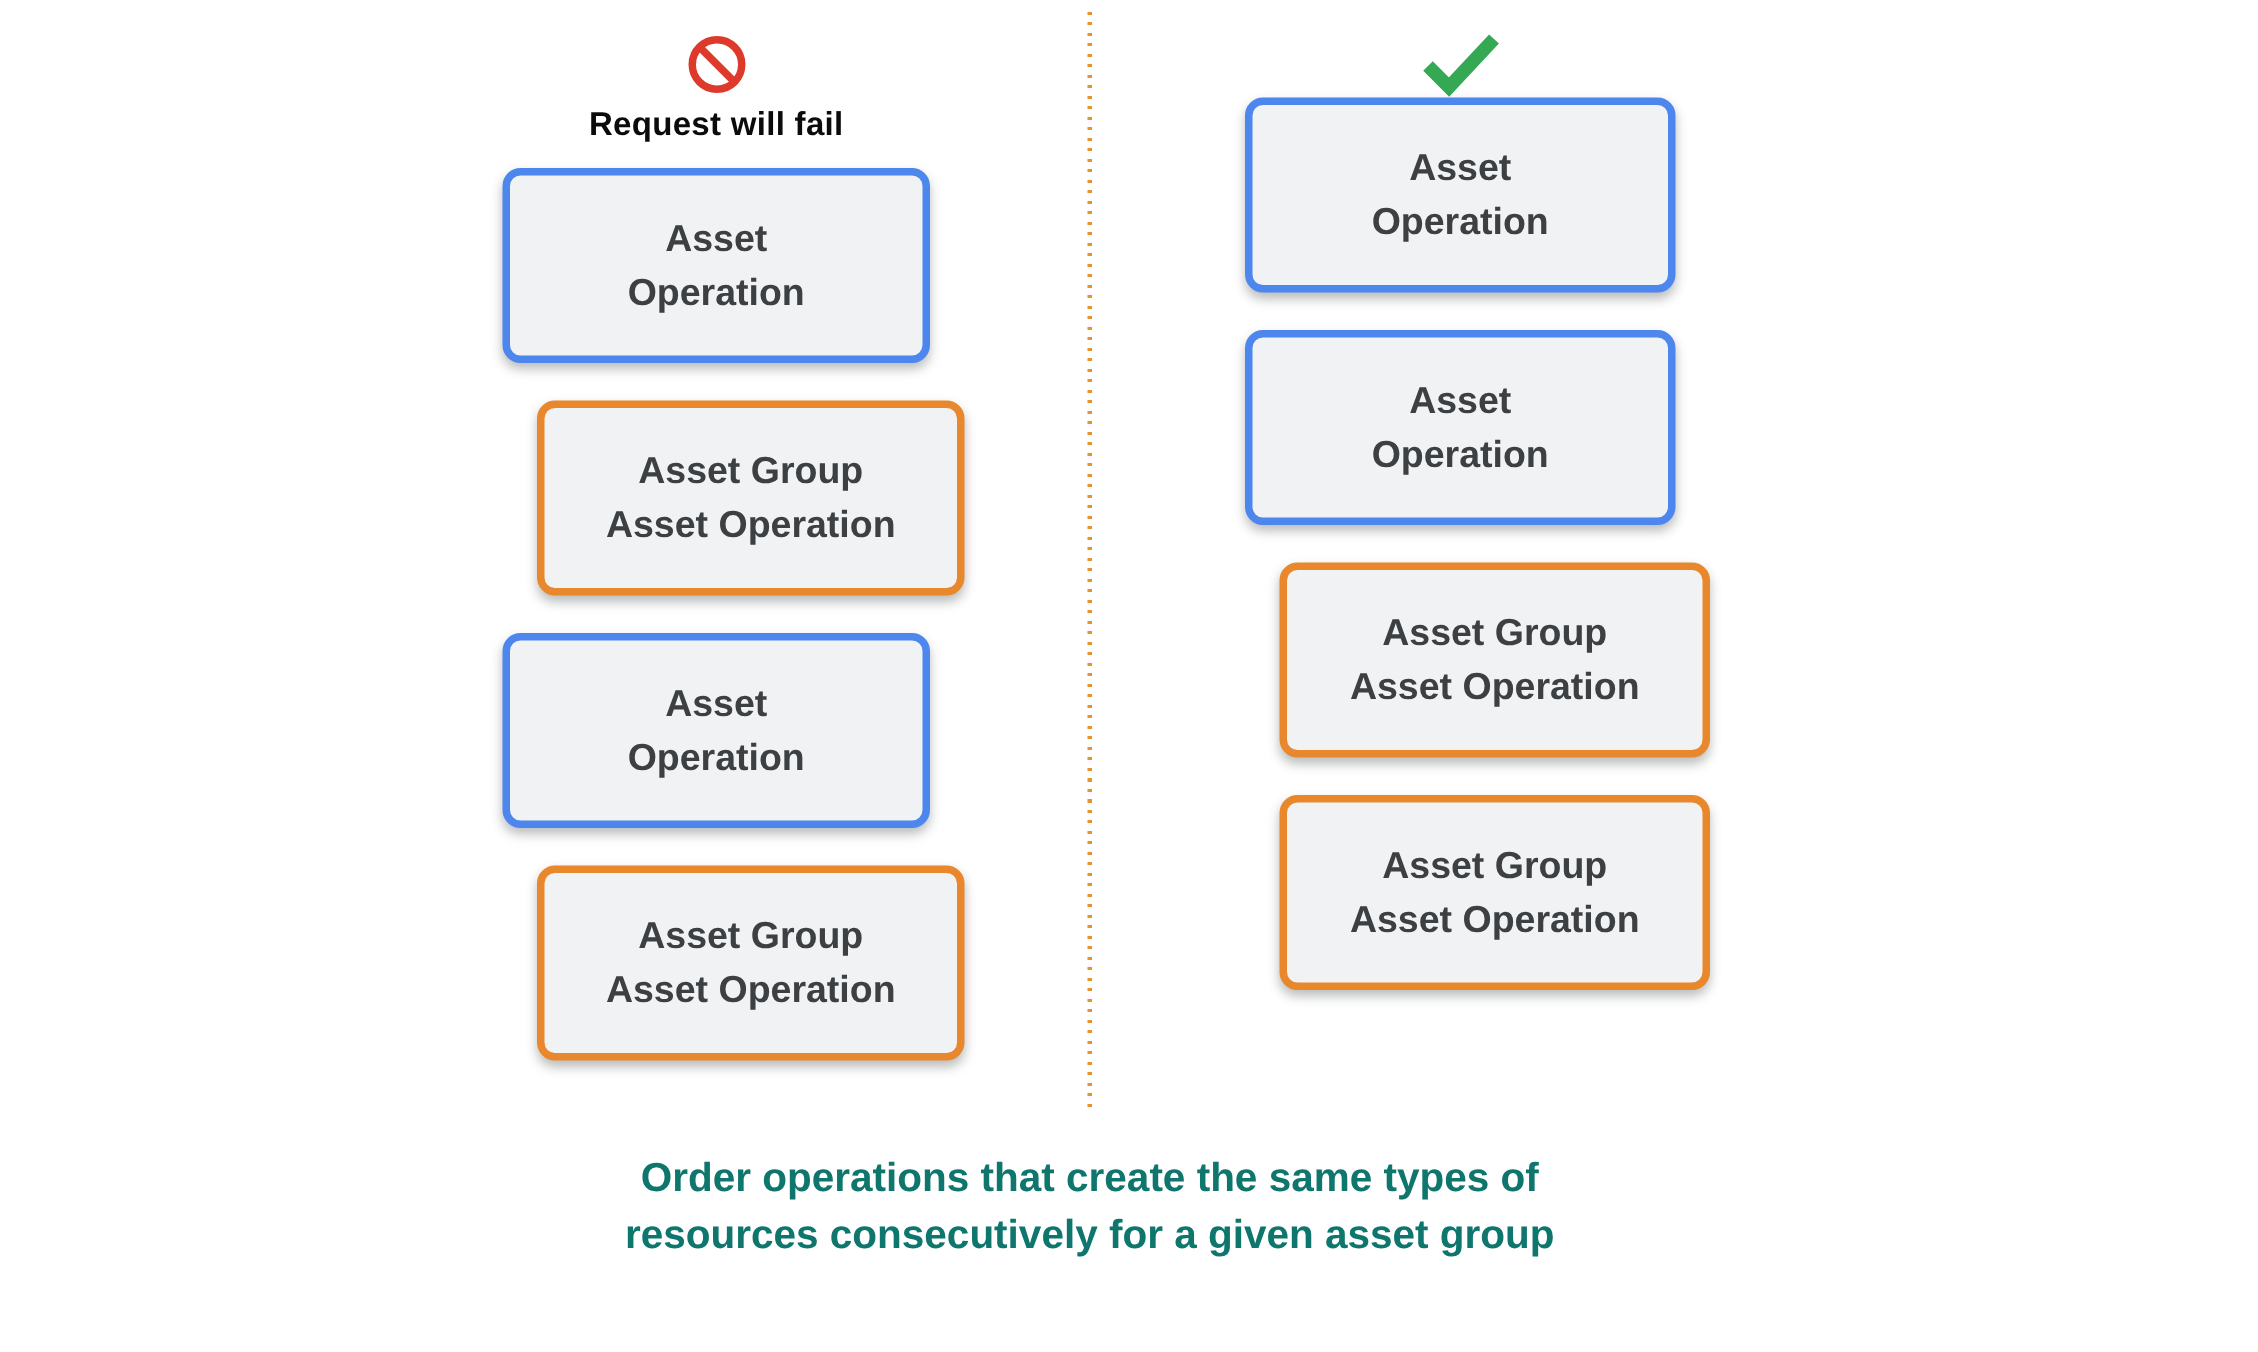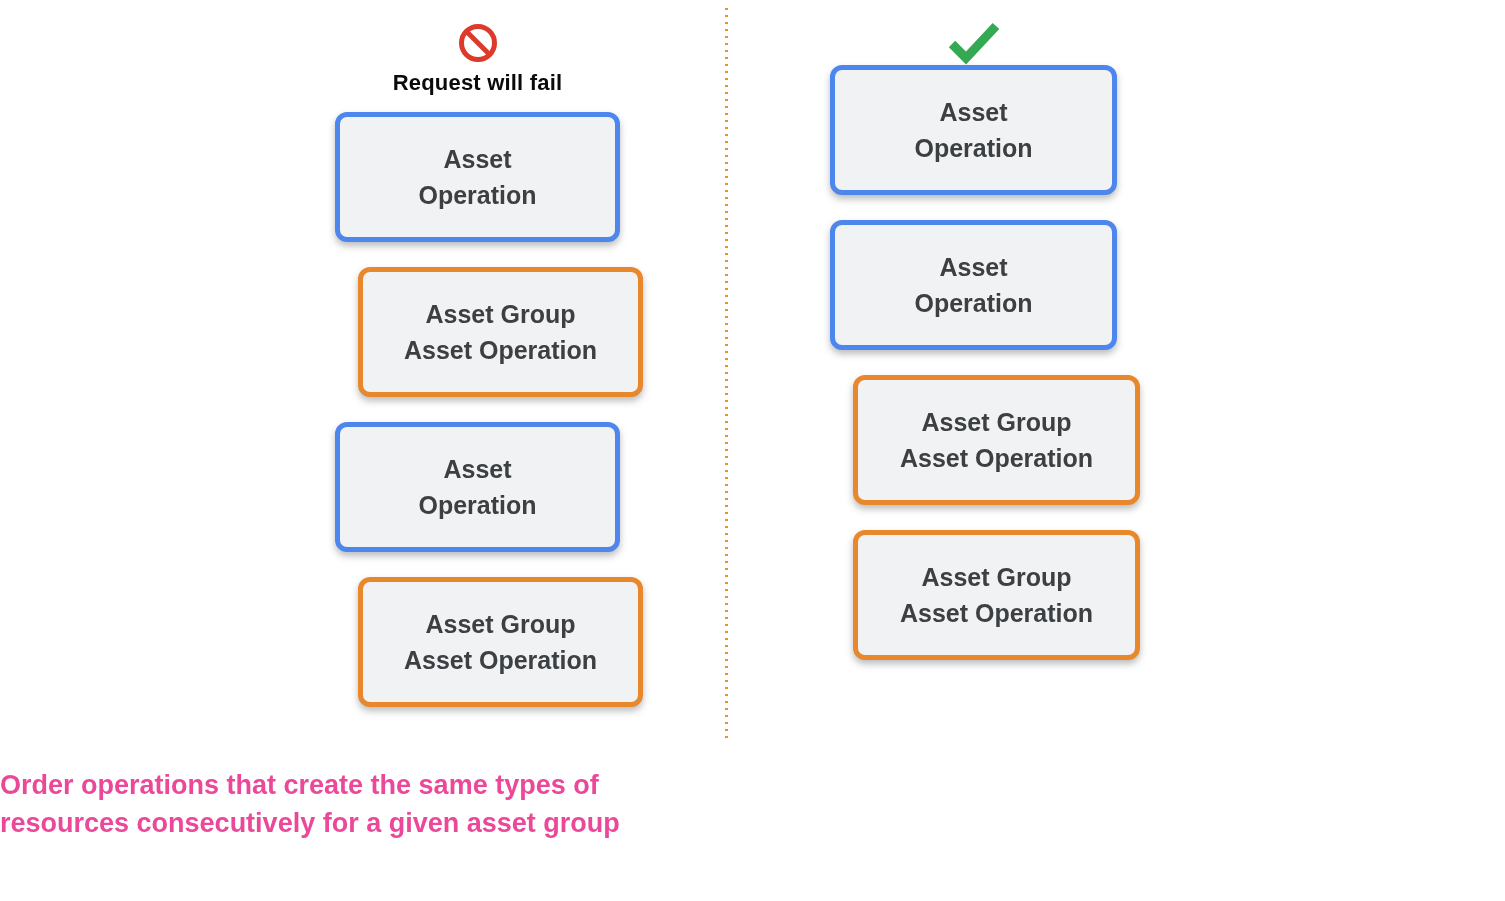--- a/index.html
+++ b/index.html
@@ -78,24 +78,25 @@
   .box.asset-operation            { border-color: var(--asset-operation-border, #4D86EC); }
   .box.asset-group-asset-operation{ border-color: var(--asset-group-border, #E8872B); margin-left: 23px; }
   .prohibition-icon circle,
   .prohibition-icon line { stroke: var(--fail-icon, #DE3A2B); }
   .checkmark-icon path   { stroke: var(--succeed-icon, #34A853); }
   .caption {
     position: absolute;
     top: 766px;
     left: 0;
     width: 1453px;
+    text-align: center;
     font-size: 27px;
     font-weight: bold;
     line-height: 38px;
-    color: #ec4899;
+    color: #0f766e;
     white-space: pre-line;
   }
 </style>
 </head>
 <body>
 
 <div class="canvas">
 
   <div class="divider"></div>
 

